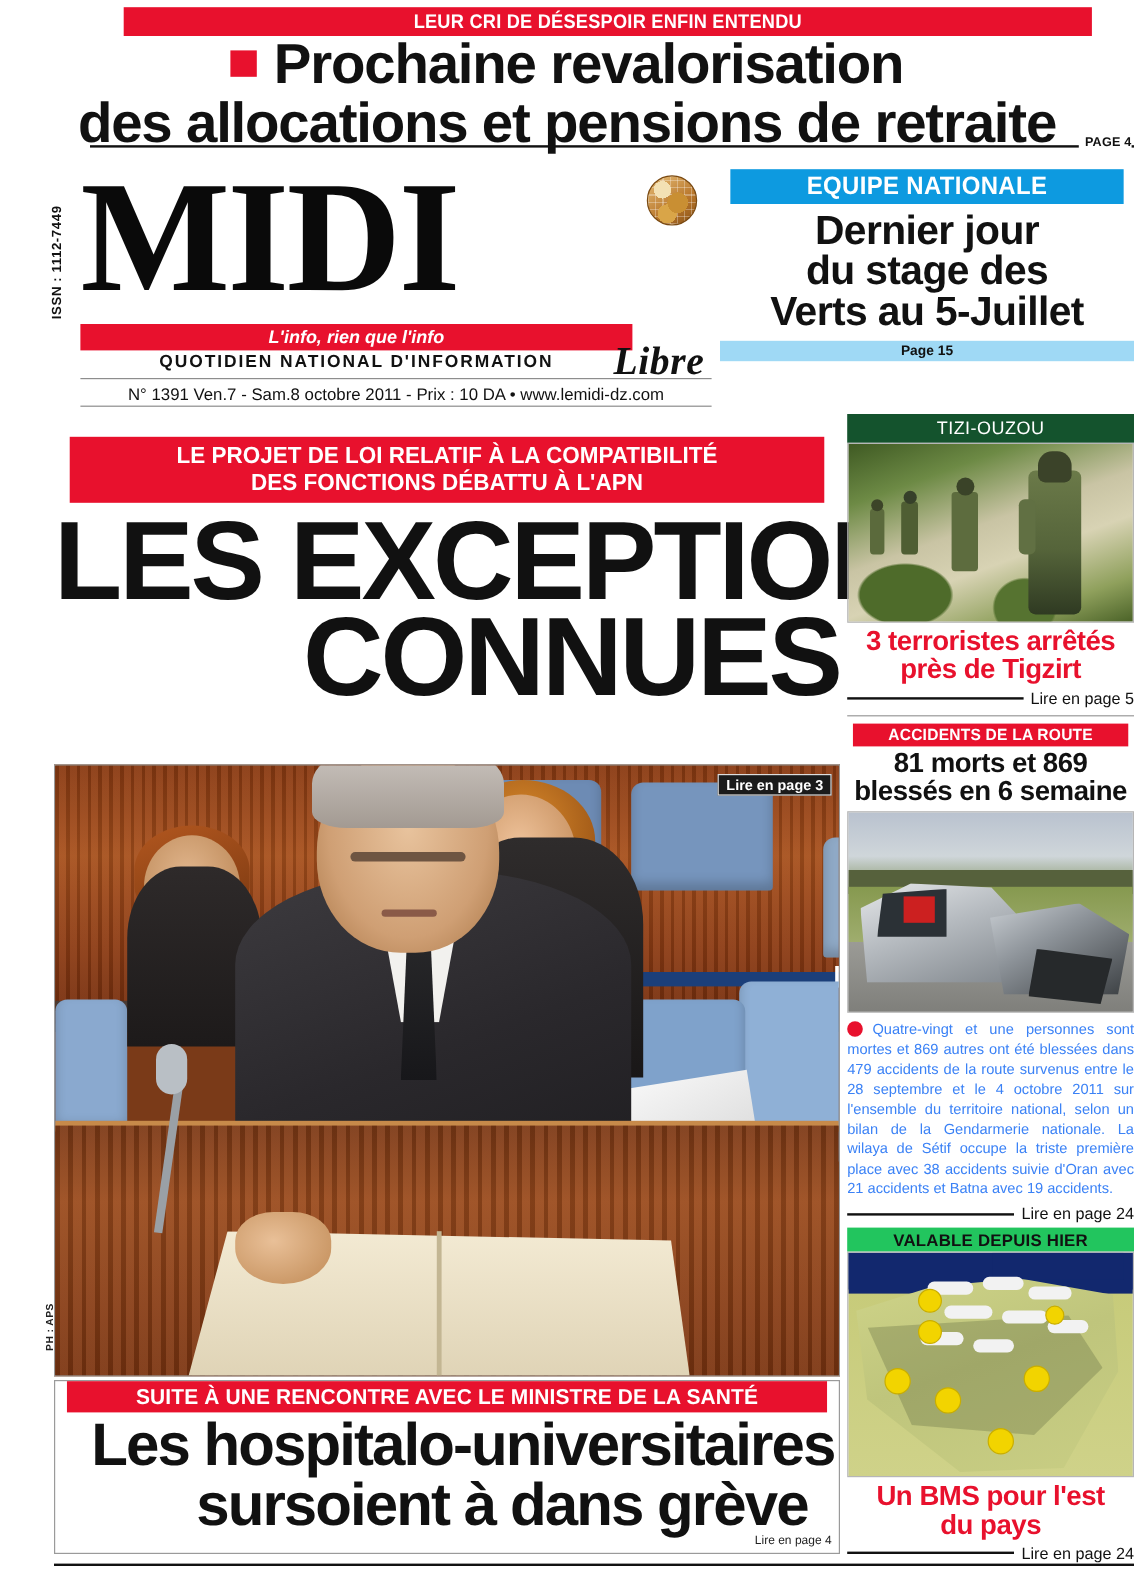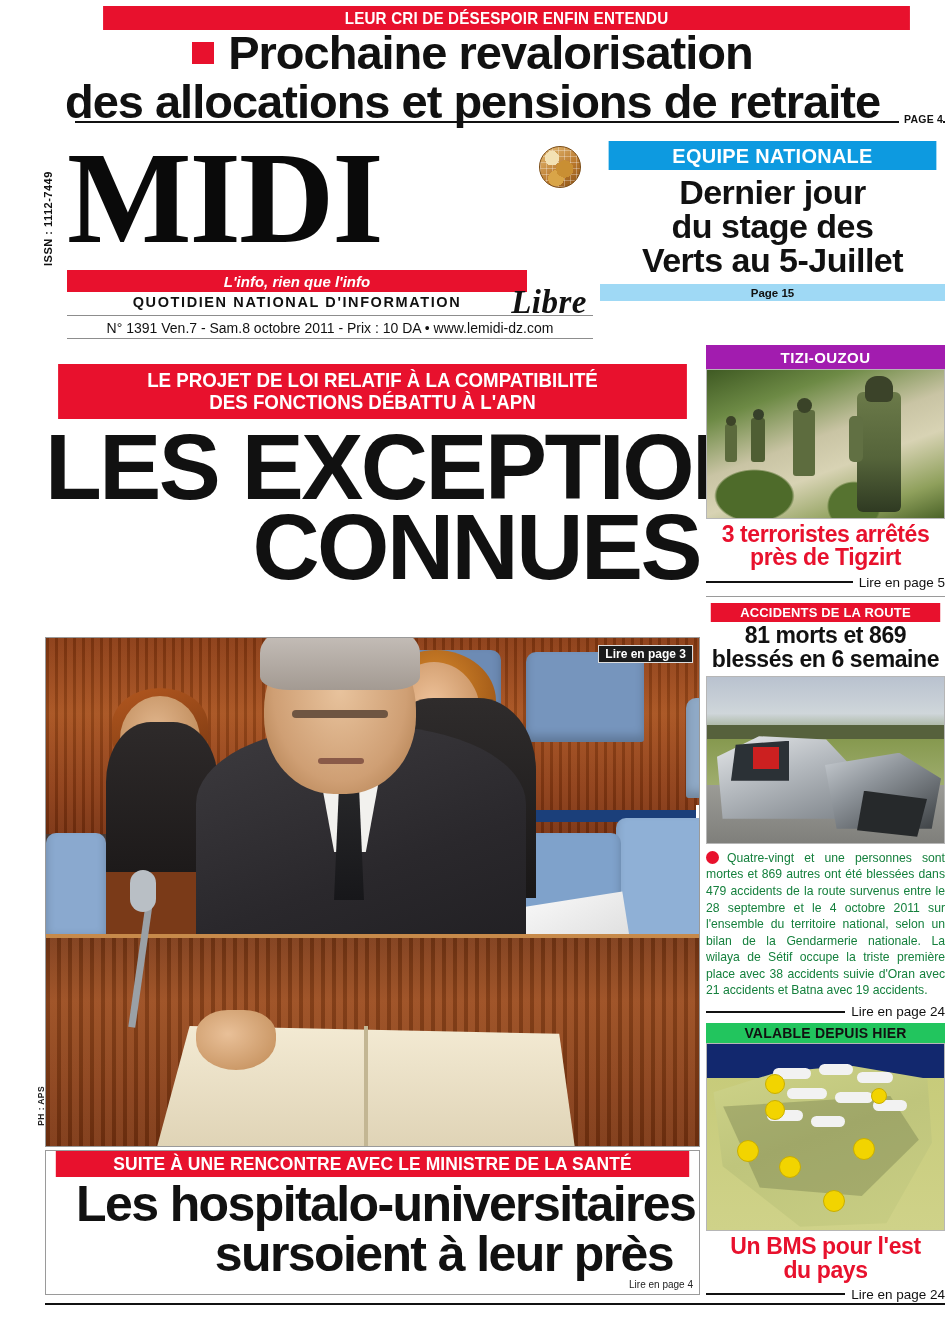--- a/index.html
+++ b/index.html
@@ -220,23 +220,23 @@
     font-weight: bold; font-size: 50px; line-height:.96; color:#111; letter-spacing:-1.6px; }
   .bot-h2 { text-align:right; padding-right: 26px; margin-top: 2px;
     font-weight: bold; font-size: 50px; line-height:.96; color:#111; letter-spacing:-1.6px; }
   .bot-lire { position:absolute; right: 6px; bottom: 4px; font-size: 10px; color:#222; }
   .page-bottom-rule { position:absolute; left: 45px; top: 1303px; width: 900px; border-top: 2px solid #111; }
 
   
   .side { position:absolute; left: 706px; top: 345px; width: 239px; }
   .side-sep { border-top: 1px solid #9a9a9a; margin: 6px 0; }
 
-  .tag-black { width:100%; height: 24px; background:#a21caf; color:#fff;
-    display:flex; align-items:center; justify-content:center;
-    font-weight:bold; font-size:15px; letter-spacing:.4px;text-align:center; }
+  .tag-black { width:100%; height: 24px; background:#14532d; color:#fff;
+    display:flex; align-items:center; justify-content:center;
+    font-weight:normal; font-size:15px; letter-spacing:.4px;text-align:center; }
   .tag-red { width:100%; height: 19px; background:#e8112d; color:#fff;
     display:flex; align-items:center; justify-content:center;
     font-weight:bold; font-size:13.5px; letter-spacing:.2px;
     transform: scaleX(.96); transform-origin:center; }
   .tag-yellow { width:100%; height: 20px; background:#22c55e; color:#111;
     display:flex; align-items:center; justify-content:center;
     font-weight:bold; font-size:14px; letter-spacing:.2px; }
 
   .side-photo { width:100%; position:relative; overflow:hidden; border:1px solid #b6b6b6; }
   .photo-terror { height: 150px;
@@ -275,21 +275,21 @@
     clip-path: polygon(0 28%, 30% 4%, 78% 8%, 100% 46%, 96% 100%, 4% 100%); }
   .cr-win { left:24px; top:64px; width:58px; height:40px; background:#2b3136;
     clip-path: polygon(8% 10%, 100% 0, 100% 100%, 0 100%); }
   .cr-red { left:46px; top:70px; width:26px; height:22px; background:#cc2020; }
   .cr-wreck { left:118px; top:76px; width:116px; height:76px;
     background: linear-gradient(150deg,#c9ced3 0%,#8d9399 40%,#3b3f42 100%);
     clip-path: polygon(0 16%, 64% 0, 100% 34%, 92% 100%, 10% 100%); }
   .cr-dark { left:150px; top:114px; width:70px; height:46px; background:#26292b;
     clip-path: polygon(10% 0, 100% 18%, 86% 100%, 0 86%); }
 
-  .body-text { margin-top: 6px; font-size: 12.2px; line-height: 1.36; color:#15803d;
+  .body-text { margin-top: 6px; font-size: 12.2px; line-height: 1.36; color:#3b82f6;
     text-align: justify; }
   .bullet-dot { display:inline-block; width:13px; height:13px; background:#e8112d;
     border-radius:50%; vertical-align: -2px; margin-right: 8px; }
 
   .photo-map { height: 188px; margin-top: 0px;
     background: linear-gradient(180deg,#12286e 0%,#12286e 16%, #c7cb7a 17%, #cfd289 100%); }
   .mp { position:absolute; }
   .mp-land { left:2px; top:18px; width:96%; height:168px;
     background: linear-gradient(160deg,#cfd489 0%,#bfc57c 45%,#c9ce84 100%);
     clip-path: polygon(2% 18%, 30% 6%, 62% 2%, 96% 10%, 98% 48%, 78% 96%, 40% 98%, 6% 62%); }
@@ -409,21 +409,21 @@
     <div class="sc paper-fold"></div>
     <div class="sc hand-a"></div>
 
     <div class="lire3">Lire en page 3</div>
   </div>
   <div class="ph-credit">PH : APS</div>
 
   <div class="bot-story">
     <div class="bot-kicker">SUITE À UNE RENCONTRE AVEC LE MINISTRE DE LA SANTÉ</div>
     <div class="bot-h1">Les hospitalo-universitaires</div>
-    <div class="bot-h2">sursoient à leur près</div>
+    <div class="bot-h2">sursoient à dans grève</div>
     <div class="bot-lire">Lire en page 4</div>
   </div>
   <div class="page-bottom-rule"></div>
 
   <div class="side">
 
     <div>
       <div class="tag-black">TIZI-OUZOU</div>
       <div class="side-photo photo-terror">
         <div class="sold s1"></div>

